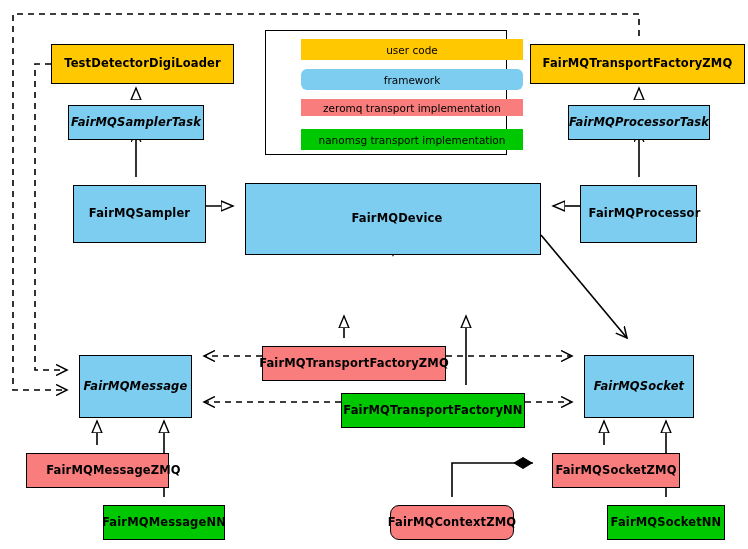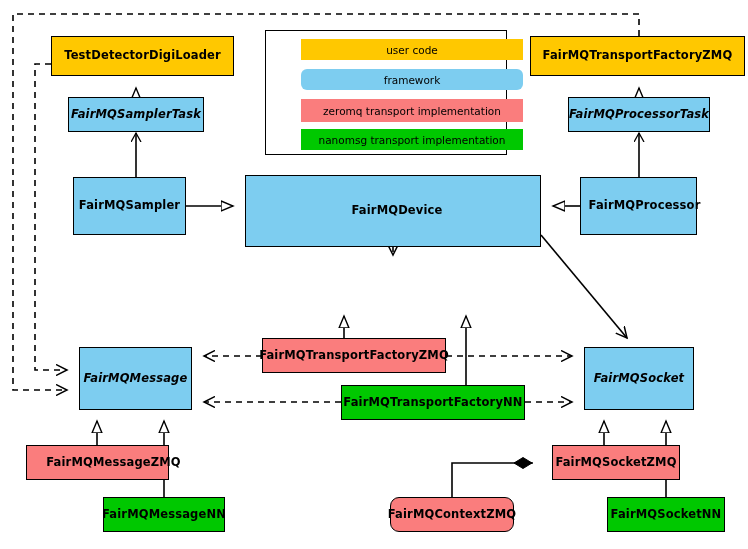--- a/index.html
+++ b/index.html
@@ -3,21 +3,21 @@
 <meta charset="utf-8">
 <style>
   html,body{margin:0;padding:0;background:#ffffff;}
   body{width:748px;height:549px;overflow:hidden;
        font-family:"DejaVu Sans","Liberation Sans",sans-serif;}
   #diagram{position:relative;width:748px;height:549px;}
   svg{position:absolute;left:0;top:0;}
   .nodebox{position:absolute;box-sizing:border-box;border:1.6px solid #000000;
            display:flex;align-items:center;justify-content:center;text-align:center;
            font-size:11.5px;font-weight:bold;color:#000000;line-height:1.15;
-           letter-spacing:0.15px;}
+           letter-spacing:0.15px;margin-top:8px;}
   .nodebox.italic{font-style:italic;}
   .legendbox{position:absolute;box-sizing:border-box;border:1.6px solid #000000;
              background:#ffffff;}
   .legrow{position:absolute;box-sizing:border-box;display:flex;align-items:center;
           justify-content:center;font-size:10.5px;color:#000000;font-weight:normal;margin-left:25px;}
 </style>
 </head>
 <body>
 
 <div id="diagram">
@@ -81,21 +81,21 @@
     <path d="M452,497 L452,463 L533,463" stroke="#000000" stroke-width="1.6" fill="none" marker-end="url(#filledDiamond)"></path>
   </svg>
 
   <div class="legendbox" style="left:265px;top:30px;width:242px;height:125px;">
     <div class="legrow" style="left:10px;top:8px;width:222px;height:21px;background:#FFC800;">
       <span>user code</span>
     </div>
     <div class="legrow" style="left:10px;top:38px;width:222px;height:21px;background:#7DCDF0;border-radius:6px;">
       <span>framework</span>
     </div>
-    <div class="legrow" style="left:10px;top:68px;width:222px;height:23px;background:#FA7D7D;">
+    <div class="legrow" style="left:10px;top:68px;width:222px;height:17px;background:#FA7D7D;">
       <span>zeromq transport implementation</span>
     </div>
     <div class="legrow" style="left:10px;top:98px;width:222px;height:21px;background:#00C800;">
       <span>nanomsg transport implementation</span>
     </div>
   </div>
 
   <div class="nodebox" style="left:51px;top:36px;width:183px;height:40px;background:#FFC800;">
     <span>TestDetectorDigiLoader</span>
   </div>
@@ -105,21 +105,21 @@
   </div>
 
   <div class="nodebox italic" style="left:68px;top:97px;width:136px;height:35px;background:#7DCDF0;">
     <span>FairMQSamplerTask</span>
   </div>
 
   <div class="nodebox italic" style="left:568px;top:97px;width:142px;height:35px;background:#7DCDF0;">
     <span>FairMQProcessorTask</span>
   </div>
 
-  <div class="nodebox" style="left:73px;top:177px;width:113px;height:58px;background:#7DCDF0;">
+  <div class="nodebox" style="left:73px;top:177px;width:133px;height:58px;background:#7DCDF0;">
     <span>FairMQSampler</span>
   </div>
 
   <div class="nodebox" style="left:245px;top:175px;width:296px;height:72px;background:#7DCDF0;padding-left:8px;">
     <span>FairMQDevice</span>
   </div>
 
   <div class="nodebox" style="left:580px;top:177px;width:117px;height:58px;background:#7DCDF0;padding-left:12px;">
     <span>FairMQProcessor</span>
   </div>

